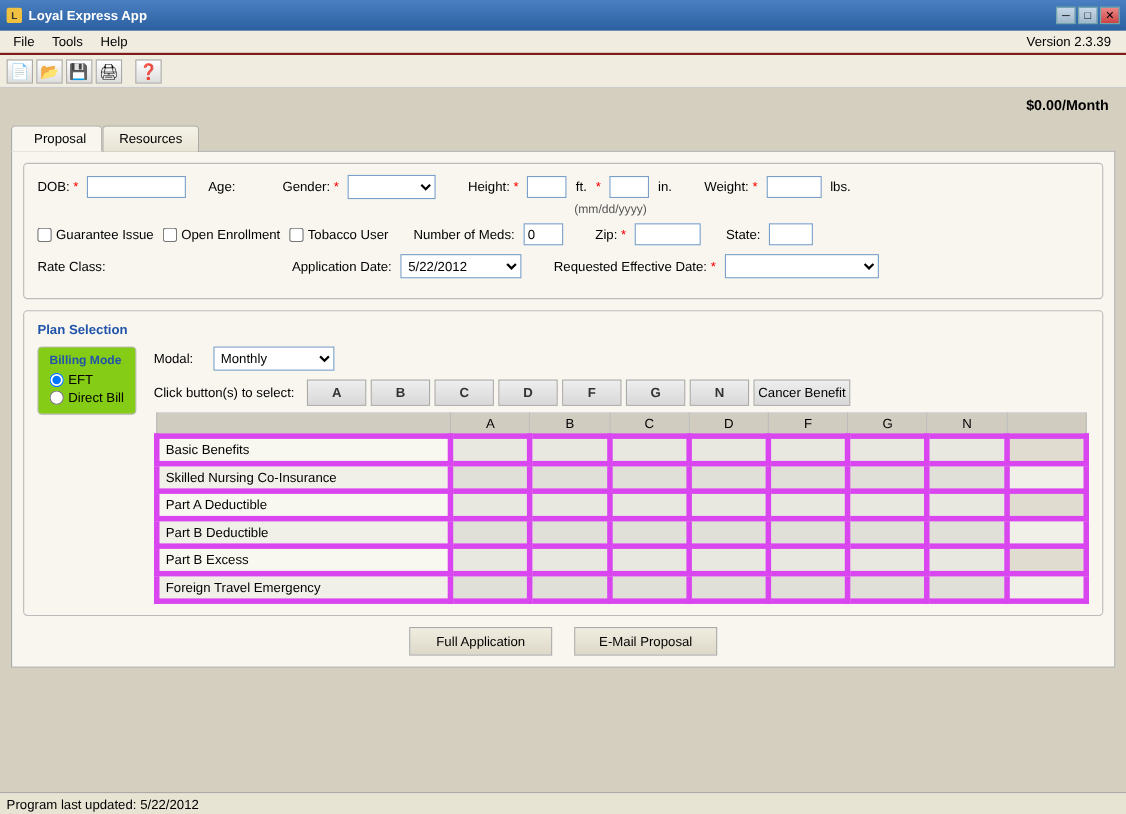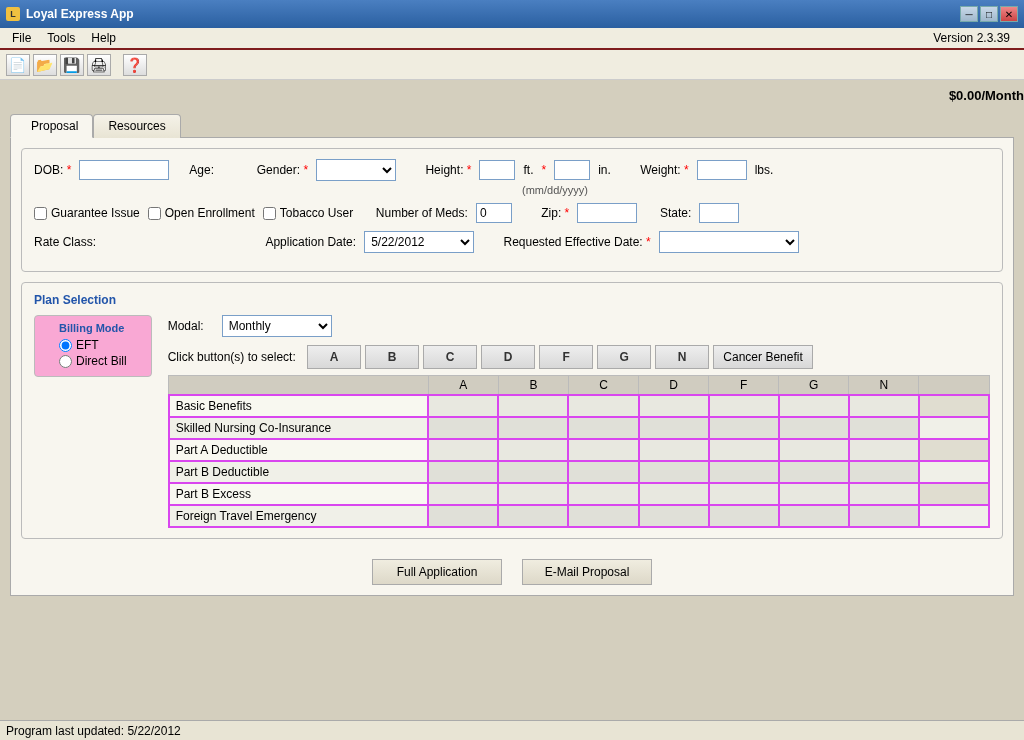--- a/index.html
+++ b/index.html
@@ -55,20 +55,21 @@
     }
     .toolbar-sep { width: 6px; }
 
     
     .price-bar {
       background: #d4cfbe;
       height: 30px;
       display: flex;
       align-items: center;
       justify-content: flex-end;
+      padding-right: 16px;
     }
     .price-text { font-size: 13px; font-weight: bold; color: #000; }
 
     
     .main-content {
       background: #d4cfbe;
       padding: 4px 10px 10px 10px;
     }
 
     
@@ -138,62 +139,62 @@
     
     .plan-section {
       border: 1px solid #bbb;
       border-radius: 4px;
       padding: 10px 12px;
     }
 
     .billing-mode-box {
       border: 1px solid #bbb;
       border-radius: 4px;
-      padding: 6px 24px;
-      background: #f9a8d4;
+      padding: 6px 10px;
+      background: #84cc16;
     }
     .billing-mode-title { color: #2255aa; font-weight: bold; margin-bottom: 4px; font-size: 11px; }
     .radio-item { display: flex; align-items: center; gap: 4px; margin-bottom: 2px; cursor: pointer; }
 
     .modal-row { display: flex; align-items: center; gap: 18px; margin-bottom: 8px; }
     .modal-select { width: 110px; }
 
     .click-row { display: flex; align-items: center; gap: 4px; margin-bottom: 6px; }
 
     
     .plan-btn {
       width: 54px; height: 24px;
       border: 1px solid #aaa;
       background: linear-gradient(to bottom, #eee, #d8d8d8);
       cursor: pointer; font-size: 12px; font-weight: bold;
       color: #333;
     }
     .cancer-btn {
-      width: 100px; height: 24px;
+      width: 88px; height: 24px;
       border: 1px solid #aaa;
       background: linear-gradient(to bottom, #eee, #d8d8d8);
       cursor: pointer; font-size: 12px;
     }
 
     
     .benefits-table {
       width: 100%;
       border-collapse: collapse;
       font-size: 12px;
     }
     .benefits-table th {
       background: #d0ccc0;
       border: 1px solid #bbb;
       padding: 2px 4px;
       text-align: center;
       font-weight: normal;
       width: 54px;
     }
     .benefits-table td {
-      border: 2px solid #d946ef;
+      border: 5px solid #d946ef;
       padding: 3px 6px;
       background: #f8f8f0;
     }
     .benefits-table td.plan-cell {
       background: #e8e8e0;
       text-align: center;
     }
     .benefits-table td.cancer-cell {
       background: #e0ddd0;
     }
@@ -207,21 +208,21 @@
       border: 1px solid #bbb;
       width: 100px;
       text-align: center;
     }
 
     
     .bottom-row {
       display: flex;
       justify-content: center;
       gap: 20px;
-      margin-top: 20px;
+      margin-top: 10px;
     }
     .action-btn {
       width: 130px; height: 26px;
       border: 1px solid #aaa;
       background: linear-gradient(to bottom, #f0ede0, #ddd8c8);
       cursor: pointer; font-size: 12px;
     }
 
     
     .status-bar {

